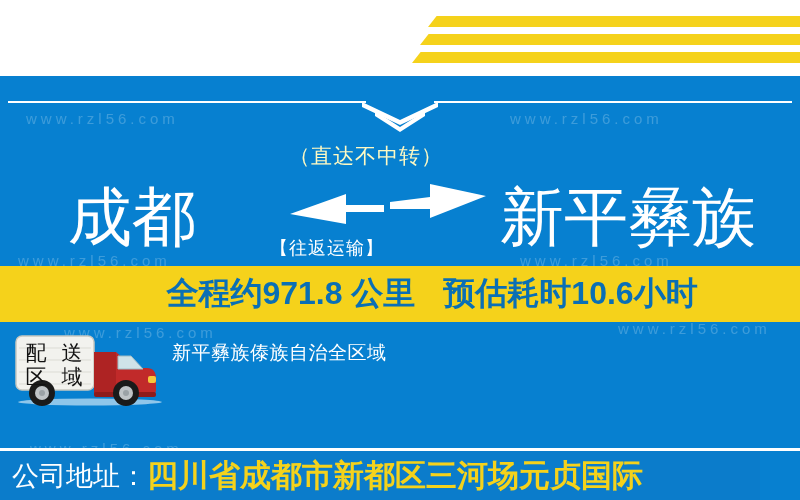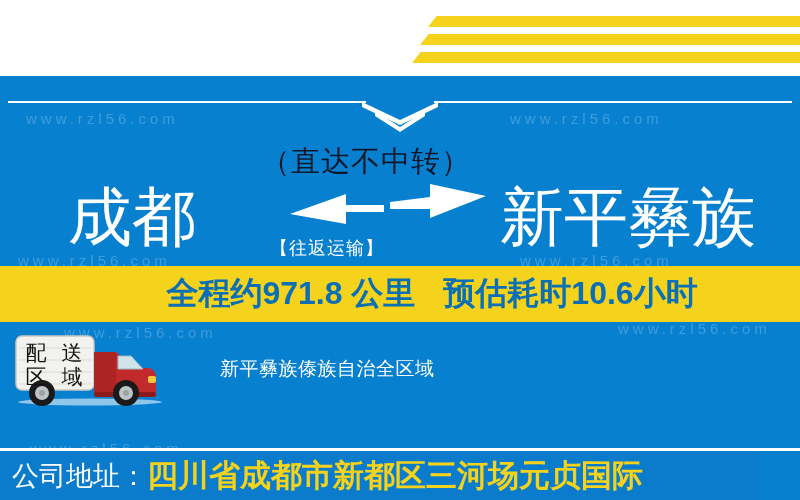--- a/index.html
+++ b/index.html
@@ -104,22 +104,22 @@
     left: 362px; top: 0px;
     width: 76px; height: 44px;
   }
 
   
   .sub-direct {
     position: absolute;
     left: 0; top: 66px;
     width: 732px;
     text-align: center;
-    color: #0f172a;
-    font-size: 29px;
+    color: #fef9c3;
+    font-size: 21px;
     letter-spacing: 1px;
   }
   .route {
     position: absolute;
     left: 2px; top: 100px;
     width: 800px; height: 90px;
   }
   .city {
     position: absolute;
     top: 0;
@@ -173,26 +173,25 @@
     left: 0; top: 256px;
     width: 800px; height: 80px;
   }
   .truck {
     position: absolute;
     left: 12px; top: 0px;
     width: 150px; height: 76px;
   }
   .area-text {
     position: absolute;
-    left: 172px; top: 24px;
+    left: 172px; top: 8px;
     color: #ffffff;
     font-size: 19px;
     letter-spacing: 0.5px;
     white-space: nowrap;
-    margin-left: 48px;
   }
 
   
   .foot-sep {
     position: absolute;
     left: 0; top: 372px;
     width: 800px; height: 3px;
     background: #ffffff;
   }
   .footer {

